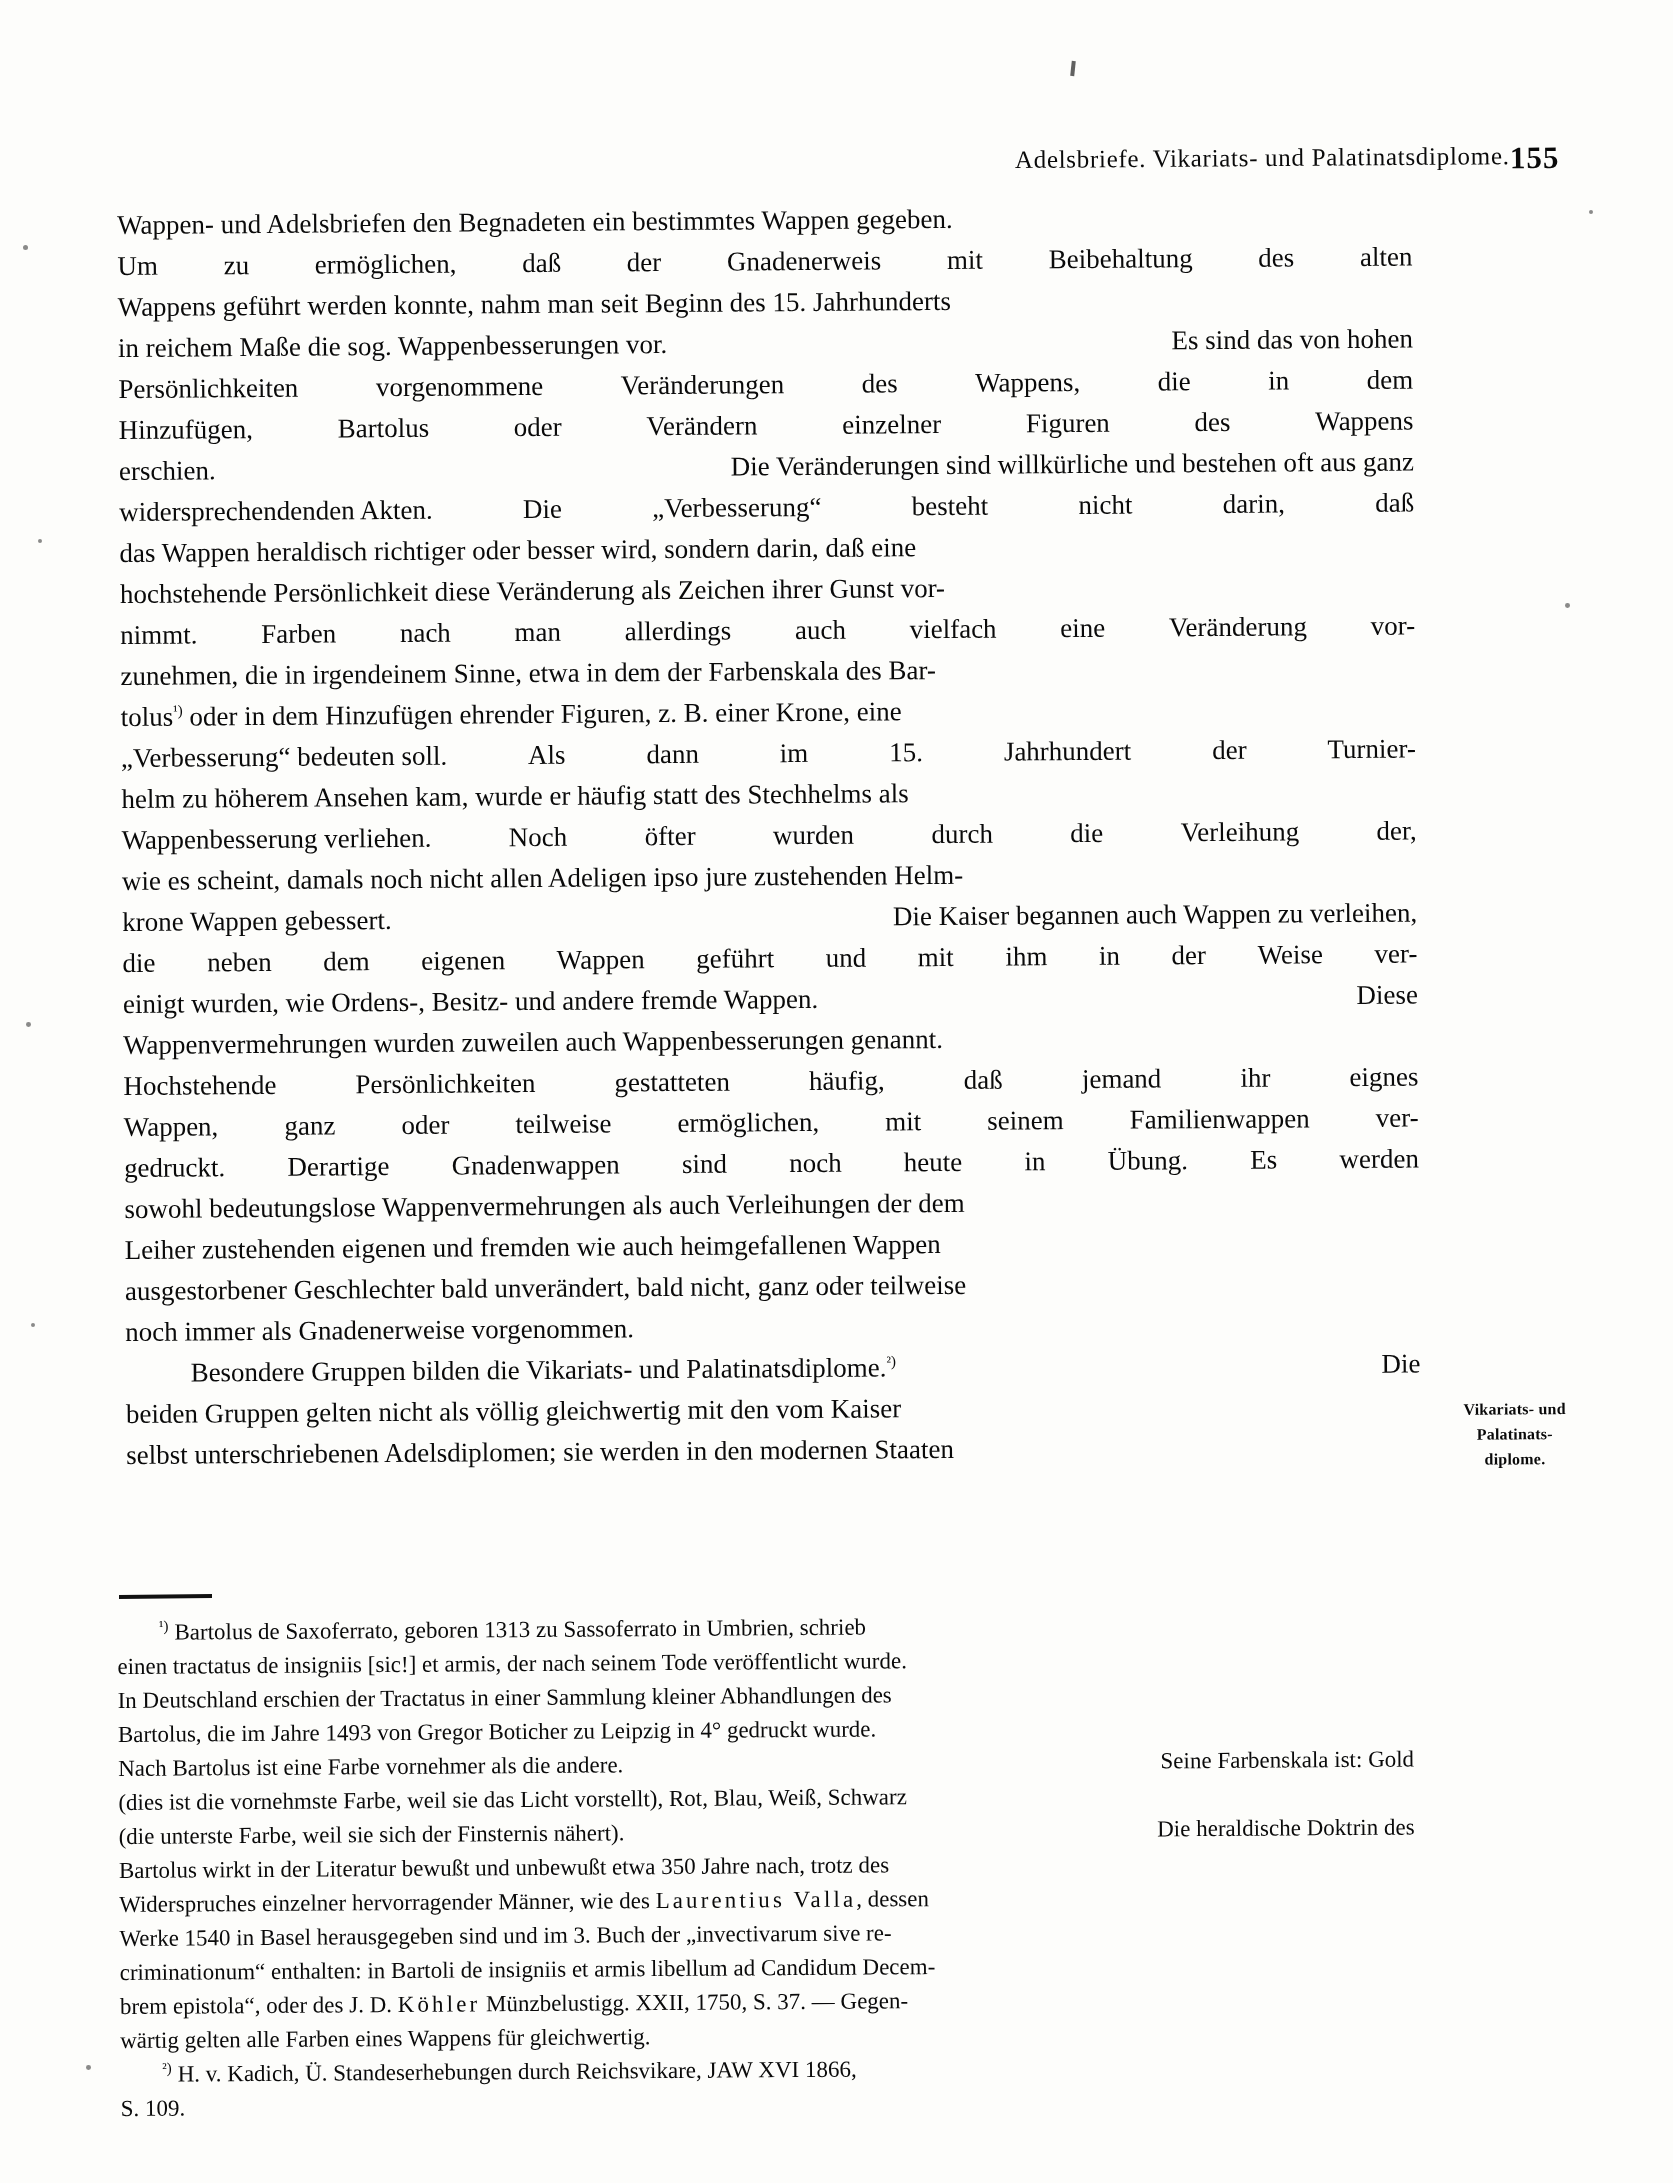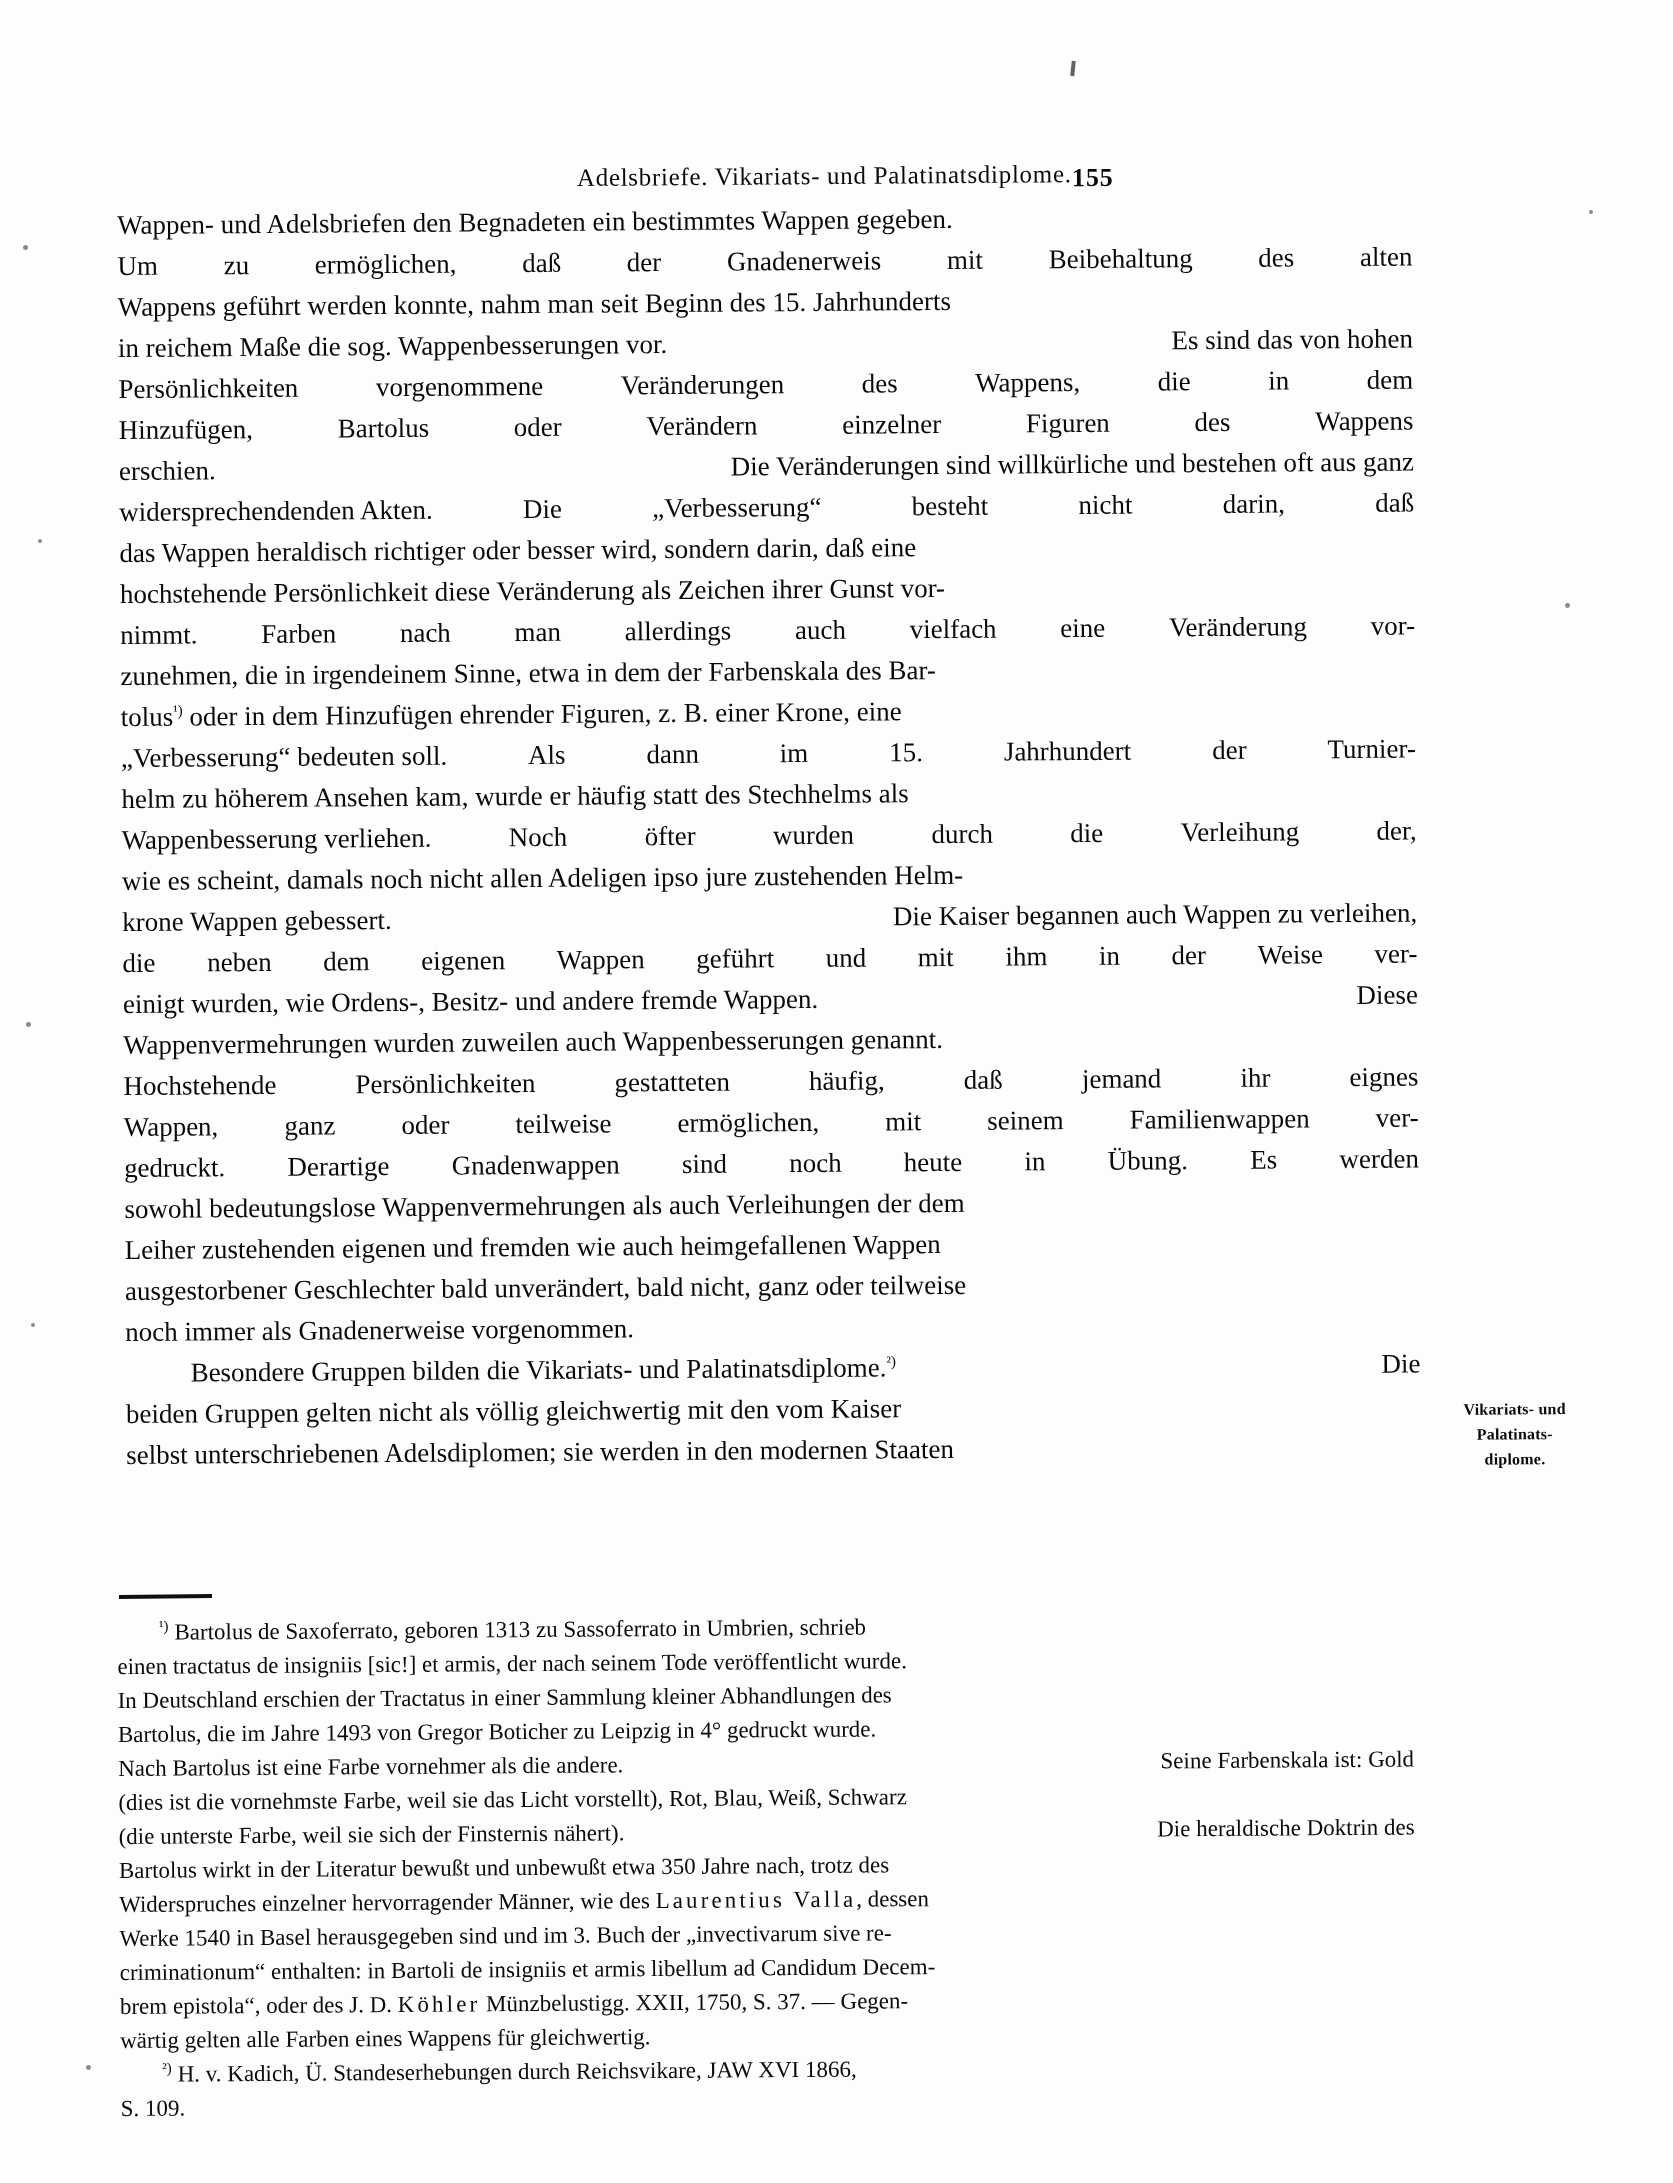--- a/index.html
+++ b/index.html
@@ -29,39 +29,38 @@
     background: #2b2b2b;
     border-radius: 50%;
     opacity: .55;
   }
 
   
   .runhead {
     position: absolute;
     left: 131px;
     right: 114px;
-    top: 131px;
+    top: 140px;
     height: 39px;
     display: flex;
     align-items: baseline;
-    justify-content: center;
+    justify-content: flex-end;
   }
   .runhead-title {
     font-size: 25px;
     letter-spacing: 0.7px;
     white-space: nowrap;
     transform: rotate(-0.45deg);
     transform-origin: left bottom;
   }
   .runhead-pageno {
-    font-size: 26px;
+    font-size: 31px;
     font-weight: 700;
     letter-spacing: 0.9px;
     transform: rotate(-0.45deg);
-    margin-top: 32px;
   }
 
   
   .body-block {
     position: absolute;
     left: 117px;
     top: 205px;
     width: 1295px;
     transform: rotate(-0.42deg);
     transform-origin: left top;

